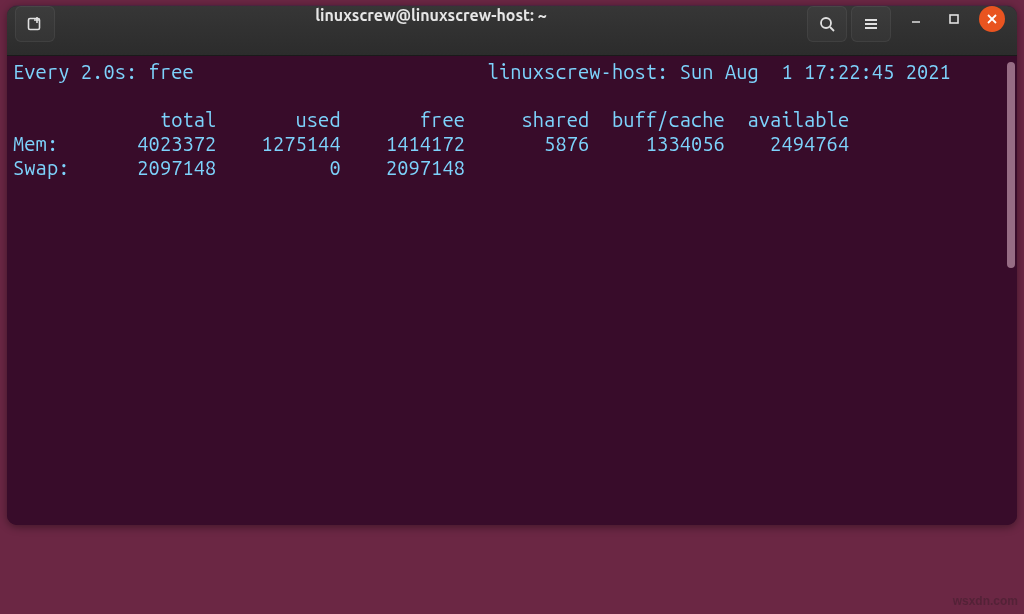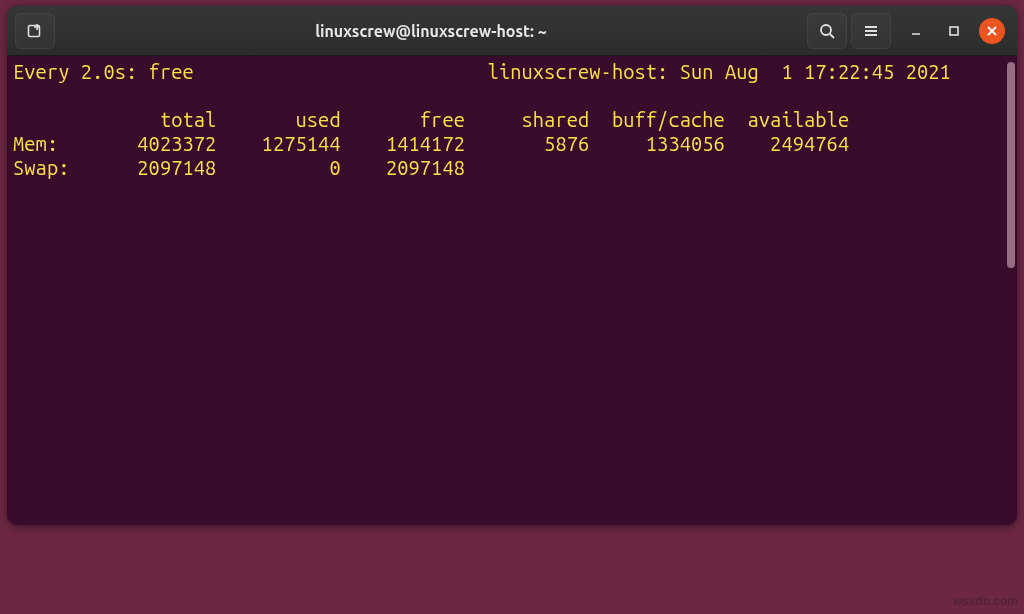--- a/index.html
+++ b/index.html
@@ -20,21 +20,21 @@
       background: #380c2a;
       border-radius: 10px;
       overflow: hidden;
       box-shadow: 0 2px 8px rgba(0,0,0,0.4);
       border-top: 1px solid rgba(255,255,255,0.1);
     }
     .titlebar {
       height: 50px;
       background: linear-gradient(to bottom, #363636, #2c2c2c);
       display: flex;
-      align-items: center;
+      align-items: flex-start;
       padding: 0 6px;
       border-bottom: 1px solid #1a1a1a;
     }
     .tb-btn {
       width: 40px;
       height: 36px;
       border-radius: 6px;
       background: rgba(255,255,255,0.03);
       border: 1px solid rgba(255,255,255,0.06);
       display: flex;
@@ -74,21 +74,21 @@
       width: 8px;
       height: 44%;
       background: #966d84;
       border-radius: 4px;
     }
     pre.mono {
       font-family: "Ubuntu Mono", "DejaVu Sans Mono", Menlo, Consolas, monospace;
       font-size: 20px;
       line-height: 24px;
       letter-spacing: 0.1px;
-      color: #fde047;
+      color: #7dd3fc;
       white-space: pre;
       padding: 4px 6px;
     }
     .watermark {
       position: absolute;
       right: 6px;
       bottom: 6px;
       color: rgba(20,20,20,0.28);
       font-size: 12px;
       font-family: sans-serif;

